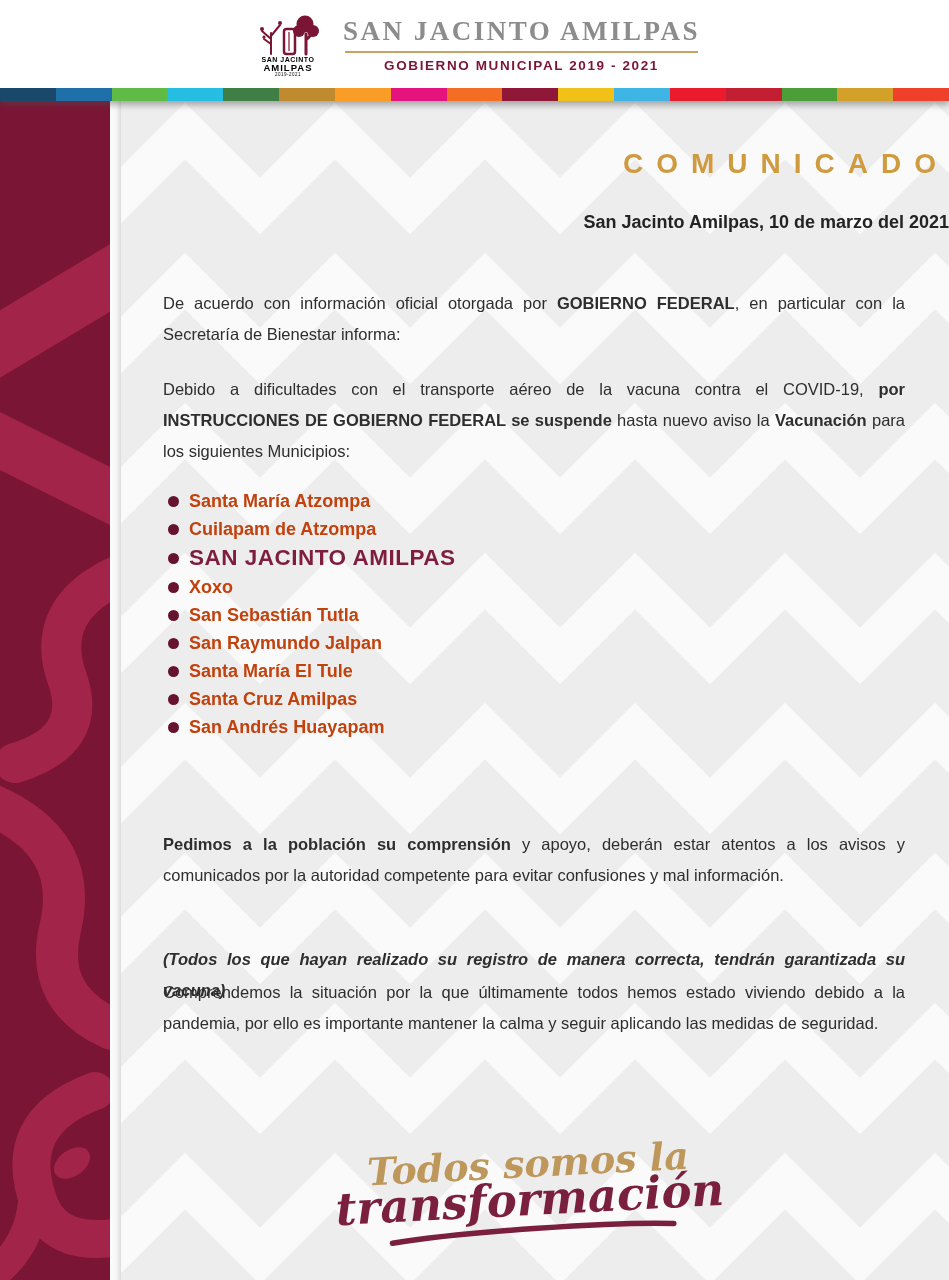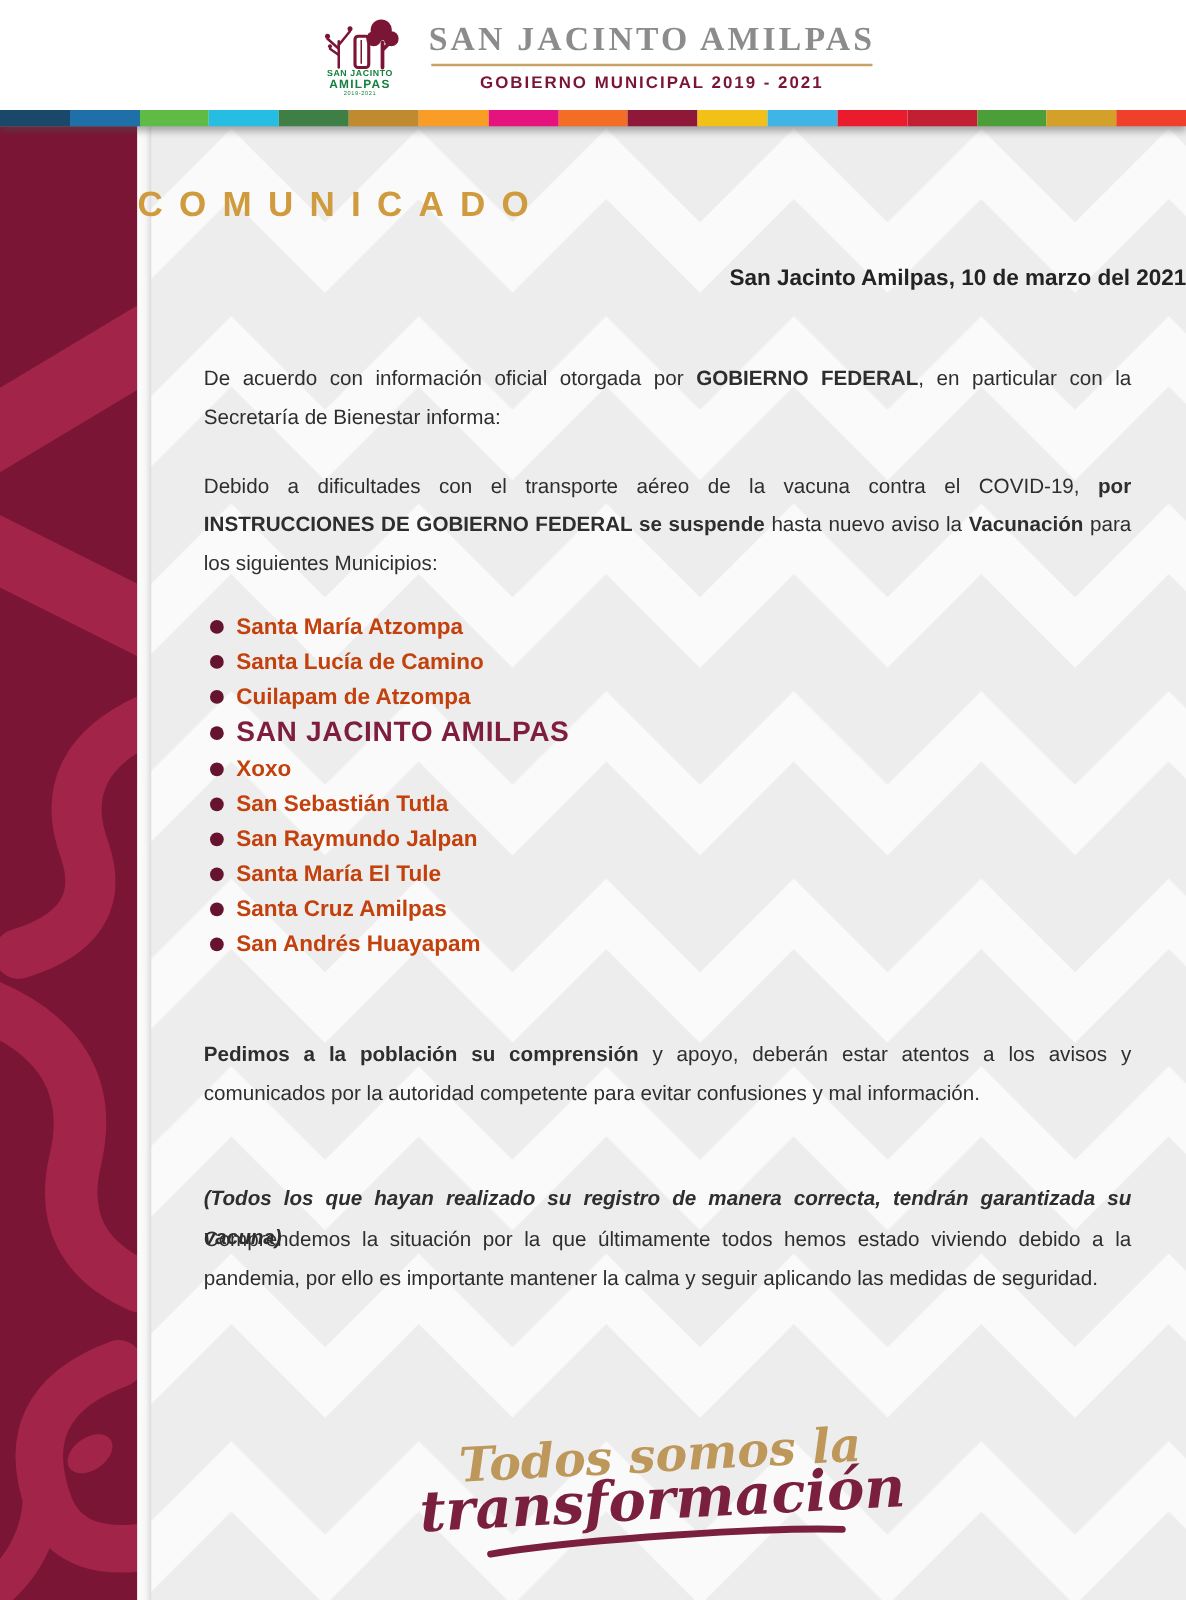--- a/index.html
+++ b/index.html
@@ -7,21 +7,21 @@
     width:949px;height:1280px;position:relative;overflow:hidden;
     background:#ffffff;font-family:"Liberation Sans",sans-serif;
   }
   .page{position:absolute;inset:0;}
 
   
   .header{
     position:absolute;top:0;left:0;right:0;height:88px;background:#ffffff;
     display:flex;align-items:center;justify-content:center;gap:16px;z-index:3;
   }
-  .logo{width:78px;text-align:center;color:#15803d;line-height:1.05;}
+  .logo{width:78px;text-align:center;color:#000000;line-height:1.05;}
   .logo svg{display:block;margin:0 auto;}
   .logo-t1{font-size:7px;font-weight:bold;letter-spacing:.5px;}
   .logo-t2{font-size:9.5px;font-weight:bold;letter-spacing:1px;}
   .logo-t3{font-size:4.5px;letter-spacing:.5px;}
   .header-text{text-align:center;}
   .header-title{
     font-family:"Liberation Serif",serif;font-size:27px;font-weight:bold;
     color:#8C8C8C;letter-spacing:2.5px;white-space:nowrap;
   }
   .header-rule{height:2px;background:#C9A268;margin:4px 2px 5px 2px;}
@@ -48,21 +48,21 @@
     position:absolute;top:101px;left:110px;right:0;bottom:0;background:#EDEDEE;z-index:1;
   }
   .chevron-bg{position:absolute;inset:0;}
   .edge{
     position:absolute;left:0;top:0;bottom:0;width:11px;
     background:linear-gradient(90deg,#fdfdfd 0%,#f6f6f6 60%,#dcdcdc 100%);
   }
   .layer{position:absolute;inset:0;}
 
   .doc-title{
-    position:absolute;top:47px;left:0;width:100%;margin:0;text-align:left;
+    position:absolute;top:47px;left:0;width:100%;margin:0;text-align:right;
     color:#CF9B3E;font-size:28px;font-weight:bold;letter-spacing:13px;
   }
   .dateline{
     position:absolute;top:111px;left:0;width:100%;text-align:right;
     font-size:18px;font-weight:bold;color:#232323;
   }
 
   .para{
     position:absolute;left:53px;right:44px;margin:0;
     font-size:16.5px;line-height:31px;color:#2E2E2E;text-align:justify;
@@ -211,24 +211,20 @@
       <p class="para p1"><span>De acuerdo con información oficial otorgada por </span><span class="b">GOBIERNO FEDERAL</span><span>, en particular con la Secretaría de Bienestar informa:</span></p>
       <p class="para p2"><span>Debido a dificultades con el transporte aéreo de la vacuna contra el COVID-19, </span><span class="b">por INSTRUCCIONES DE GOBIERNO FEDERAL se suspende</span><span> hasta nuevo aviso la </span><span class="b">Vacunación</span><span> para los siguientes Municipios:</span></p>
 
       <ul class="muni-list">
 
           <li class="muni-item">
             <span class="bullet"></span>
             <span class="muni-label">Santa María Atzompa</span>
           </li>
 
-          <li class="muni-item">
-            <span class="bullet"></span>
-            <span class="muni-label">Santa Lucía de Camino</span>
-          </li>
 
           <li class="muni-item">
             <span class="bullet"></span>
             <span class="muni-label">Cuilapam de Atzompa</span>
           </li>
 
           <li class="muni-item hl">
             <span class="bullet"></span>
             <span class="muni-label">SAN JACINTO AMILPAS</span>
           </li>

